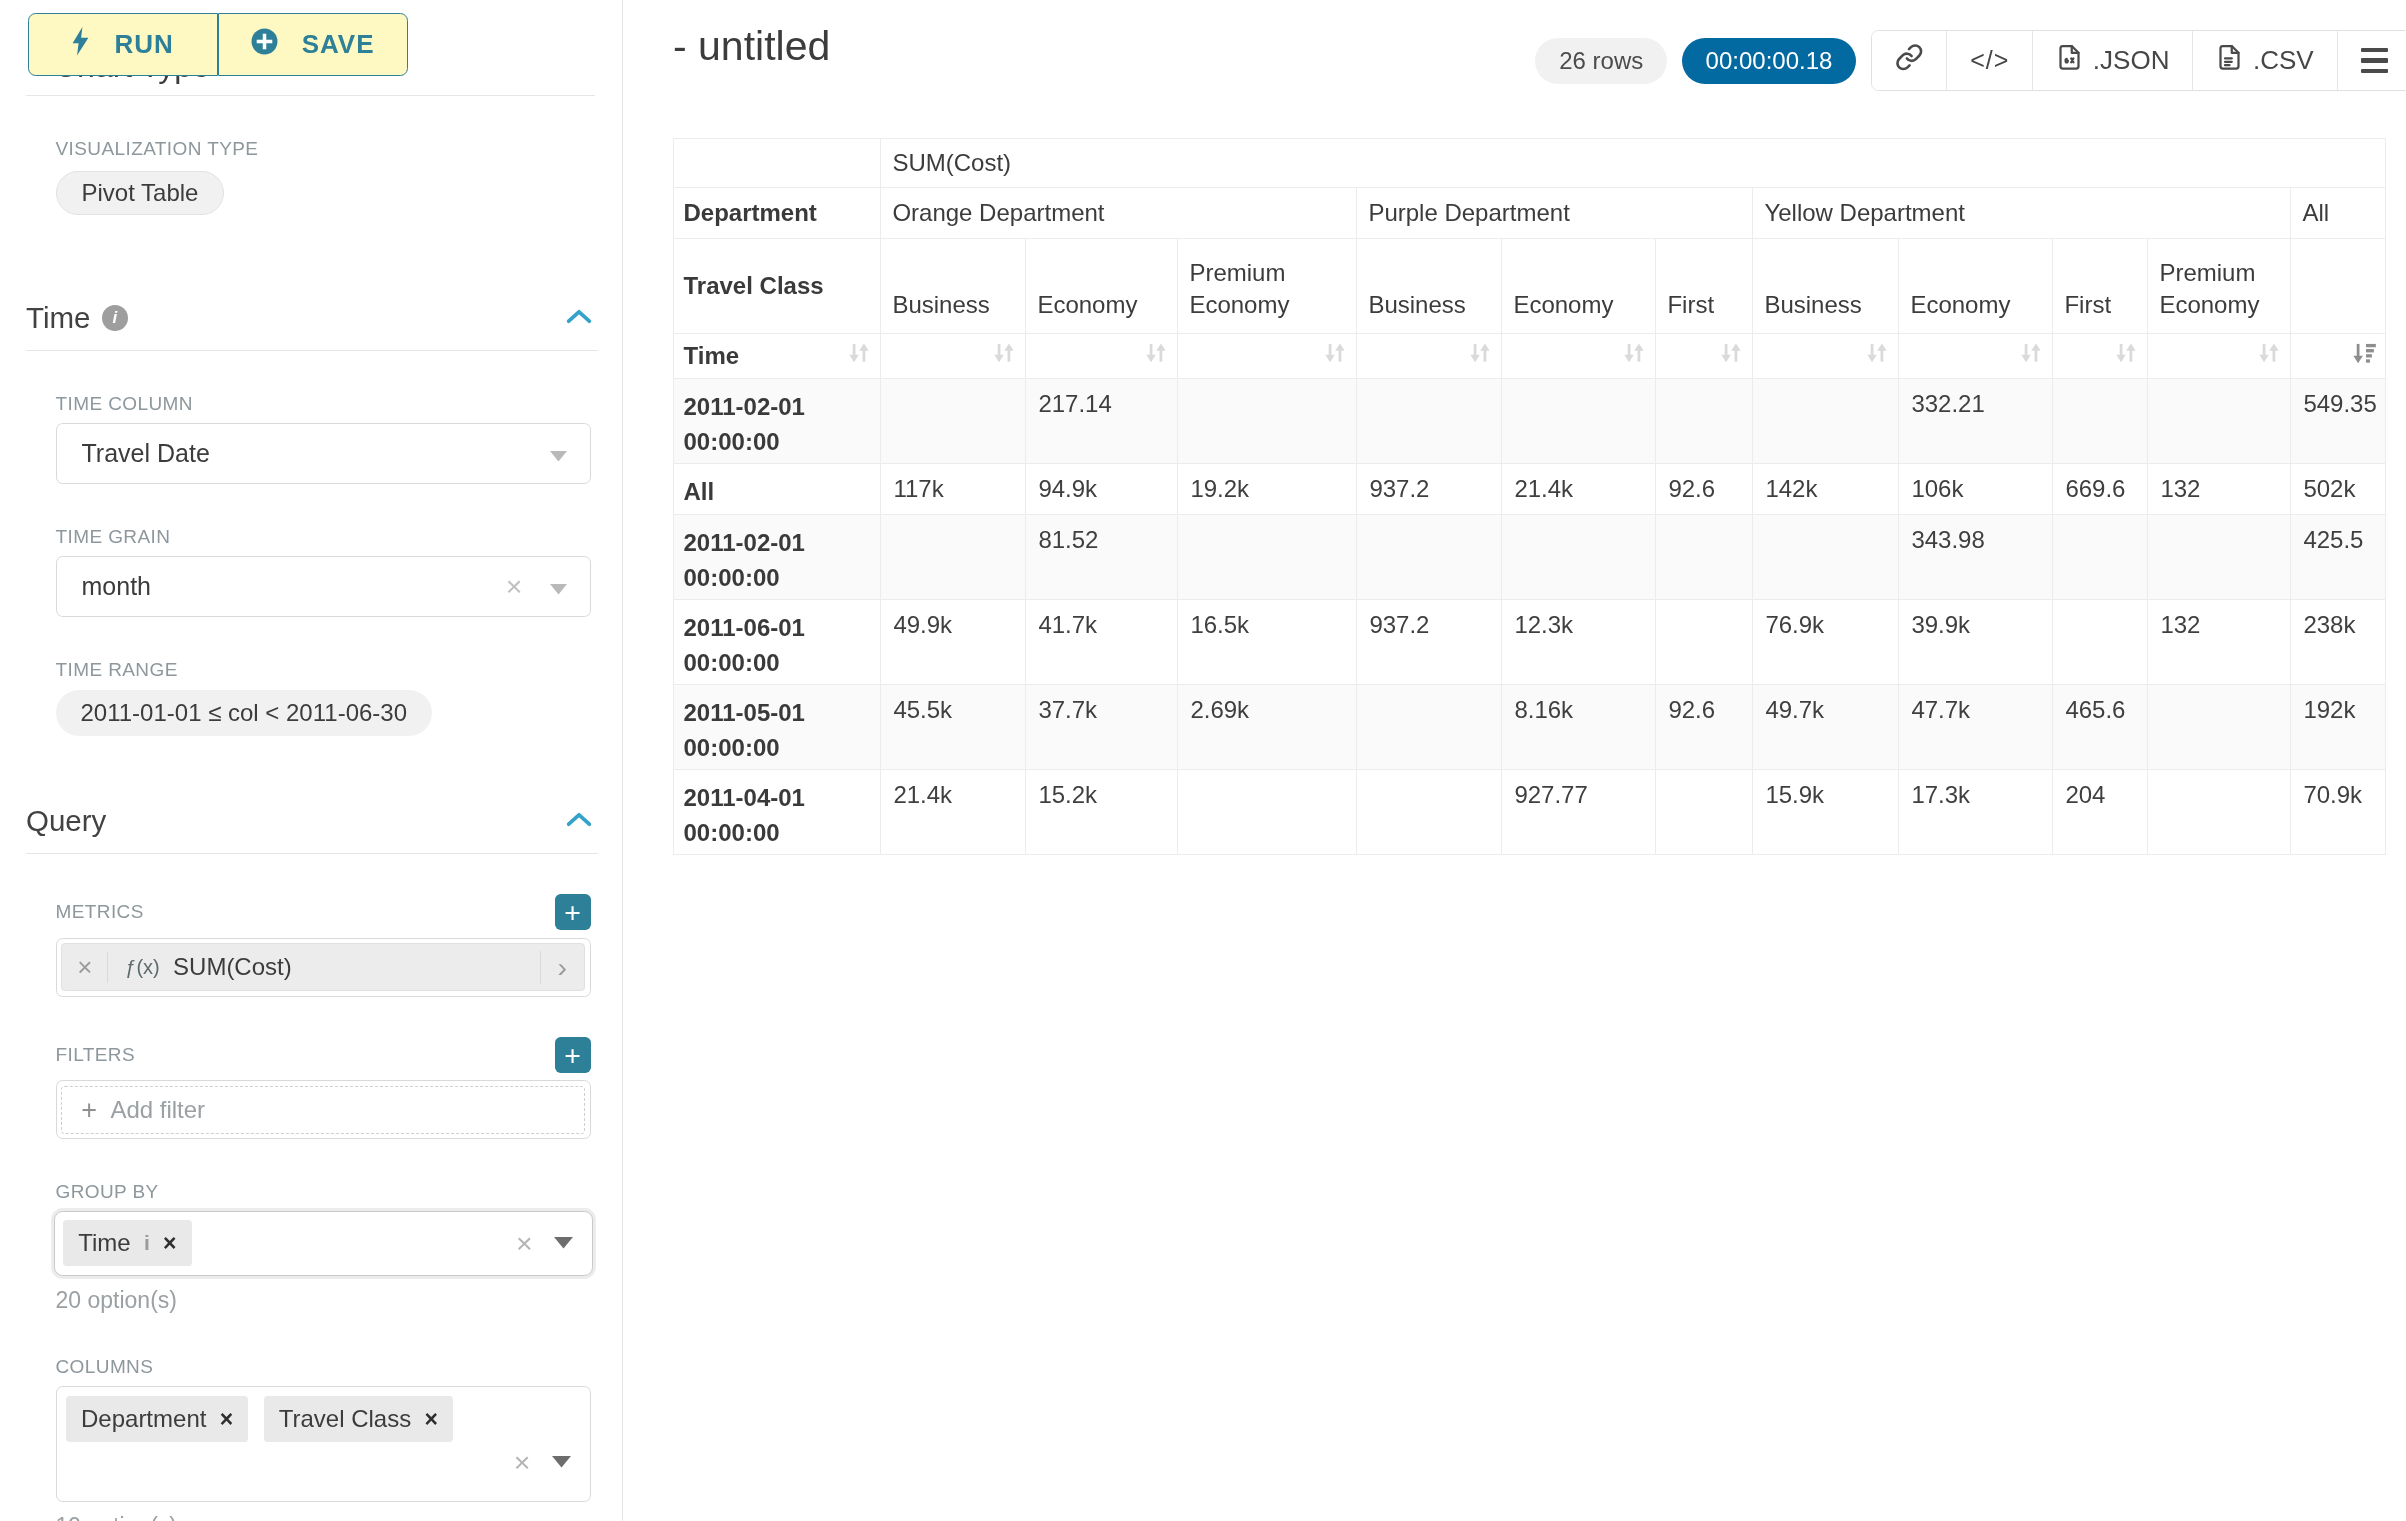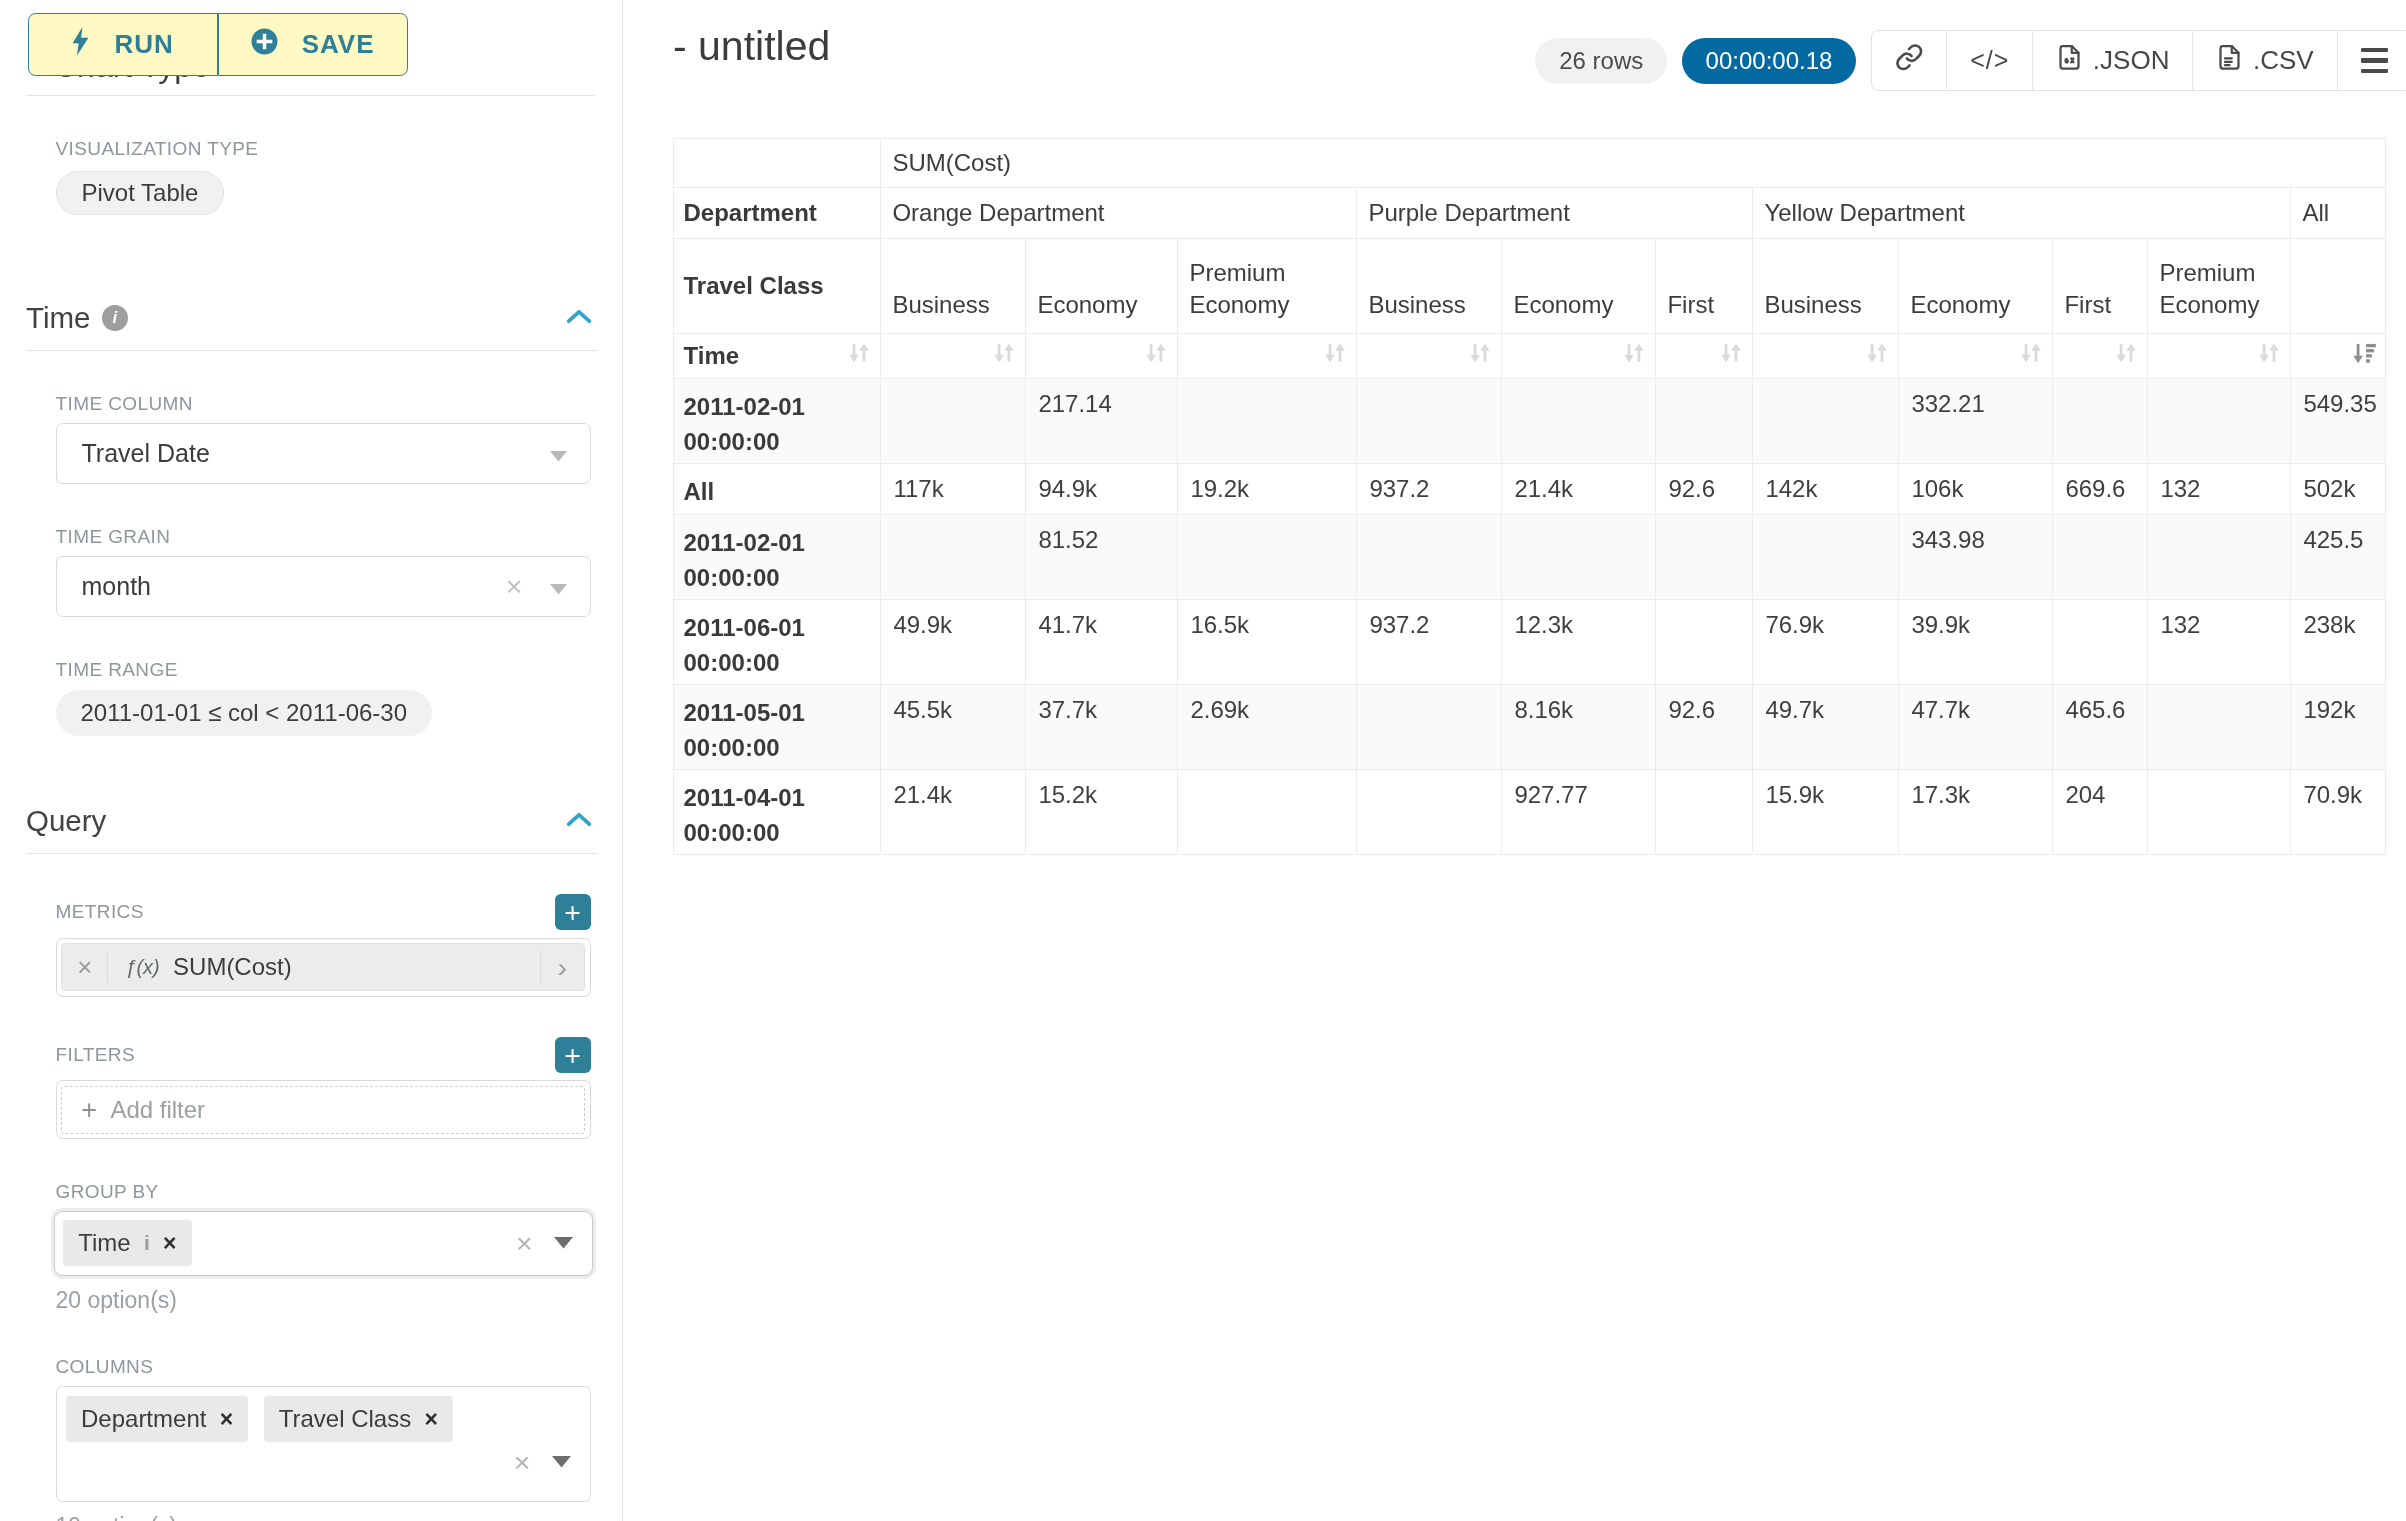--- a/index.html
+++ b/index.html
@@ -50,21 +50,21 @@
     display:flex; align-items:center; justify-content:center; }
   .label-row .ctl-label { margin:0; }
 
   .metric-box { margin:7.6px 0 0 29.5px; width:535px; height:59px; border:1px solid #d9d9d9;
     border-radius:6.7px; padding:4.8px; }
   .metric-inner { display:flex; align-items:center; height:48px; background:#ececec;
     border:1px solid #e0e0e0; border-radius:3.8px; }
   .metric-x { width:46px; text-align:center; color:#9b9b9b; font-size:26px;
     border-right:1px solid #d9d9d9; cursor:pointer; }
   .metric-main { flex:1; display:flex; align-items:center; gap:13.3px; padding-left:17px; }
-  .metric-fx { font-style:italic; font-size:20px; color:#5f6a6e; }
+  .metric-fx { font-size:20px; color:#5f6a6e; }
   .metric-val { font-size:24px; color:#3c3c3c; }
   .metric-caret { width:44px; text-align:center; color:#9b9b9b; font-size:28.5px;
     border-left:1px solid #d9d9d9; cursor:pointer; }
 
   .filter-box { margin:7.6px 0 0 29.5px; width:535px; height:59px; border:1px solid #d9d9d9;
     border-radius:6.7px; padding:4.8px; }
   .filter-inner { display:flex; align-items:center; gap:13.3px; height:48px; padding-left:19px;
     border:1.9px dashed #cfcfcf; border-radius:3.8px; color:#9aa0a3; font-size:24px; cursor:pointer; }
   .filter-plus { font-size:27px; color:#8f8f8f; }
 

